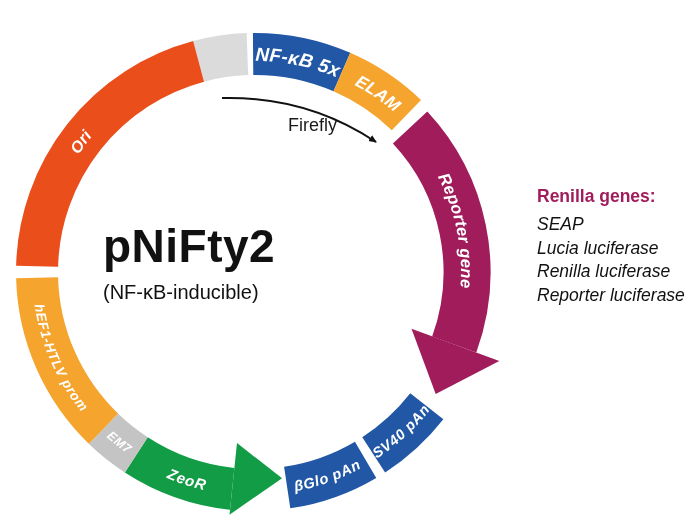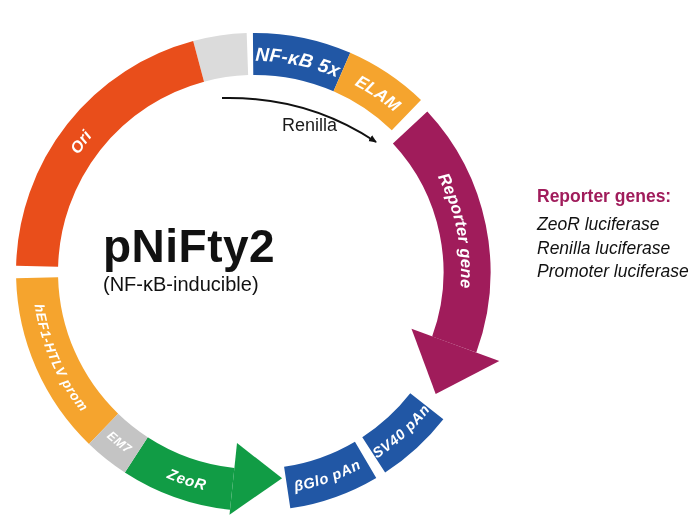--- a/index.html
+++ b/index.html
@@ -22,21 +22,21 @@
   .title-block {
     position: absolute;
     left: 103px; top: 222px; width: 300px;
     color: #111111;
   }
   .plasmid-title {
     font-size: 46px; font-weight: 700; line-height: 48px;
     letter-spacing: 0.5px;
   }
   .plasmid-subtitle {
-    font-size: 20px; line-height: 24px; margin-top: 2px;
+    font-size: 20px; line-height: 24px; margin-top: 10px;
   }
 
   .promoter-label {
     position: absolute;
     left: 225px; top: 113px; width: 112px;
     text-align: right;
     font-size: 18px; line-height: 25px;
     color: #1a1a1a;
   }
 
@@ -123,23 +123,24 @@
       <textPath href="#tp-ori" startOffset="48%">Ori</textPath>
     </text>
   </svg>
 
   <div class="title-block">
     <div class="plasmid-title">pNiFty2</div>
     <div class="plasmid-subtitle">(NF-κB-inducible)</div>
   </div>
 
   <div class="promoter-label">
-    <div>Renilla</div>
+    <div>Firefly</div>
   </div>
 
   <div class="legend">
-    <div class="legend-heading">Reporter genes:</div>
-    <div class="legend-item">ZeoR luciferase</div>
+    <div class="legend-heading">Renilla genes:</div>
+    <div class="legend-item">SEAP</div>
+    <div class="legend-item">Lucia luciferase</div>
     <div class="legend-item">Renilla luciferase</div>
-    <div class="legend-item">Promoter luciferase</div>
+    <div class="legend-item">Reporter luciferase</div>
   </div>
 
 </div>
 
 </body></html>

